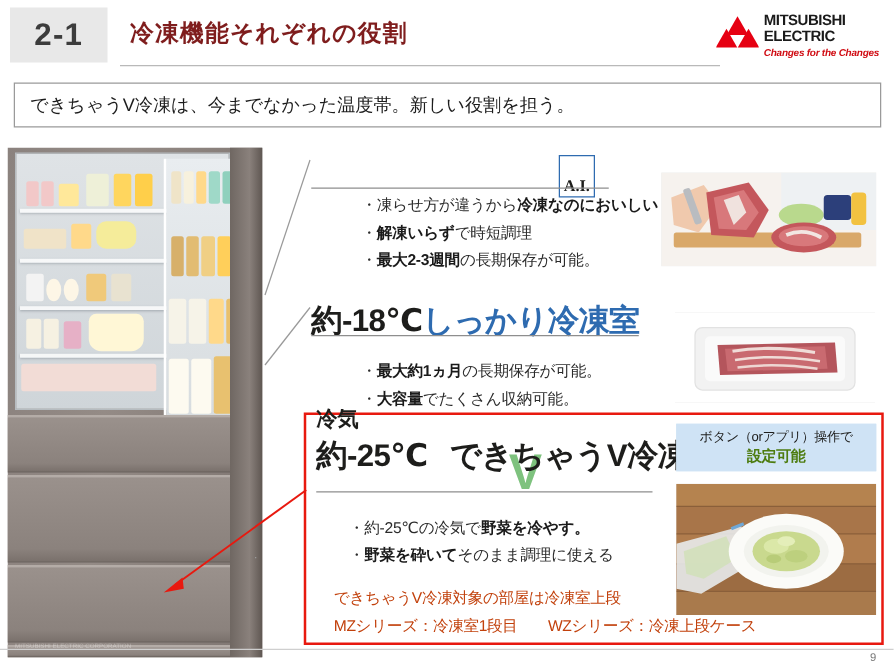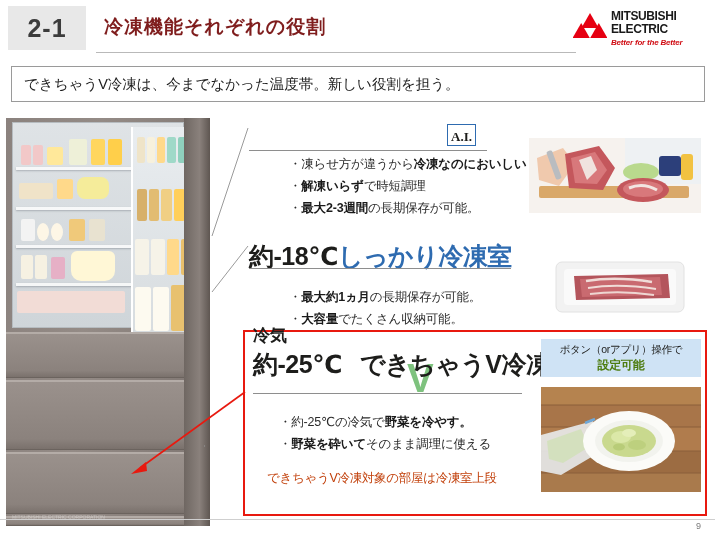--- a/index.html
+++ b/index.html
@@ -117,21 +117,21 @@
   .blue { color: #2e6bb0; }
   .sec-rule { position: absolute; height: 1px; background: #8e8e8e; }
   .bullet {
     position: absolute; white-space: nowrap;
     font-size: 12.5px; color: #2b2b2b; letter-spacing: -0.2px;
   }
   .bullet b { font-weight: bold; color: #1a1a1a; }
 
   #ai-badge {
     position: absolute; left: 447px; top: 124px;
-    border: 1.5px solid #2e6bb0; padding: 4px 3px 1px 3px;
+    border: 1.5px solid #2e6bb0; padding: 16px 3px 1px 3px;
     font-size: 13px; font-weight: bold; color: #1d1d1b;
     font-family: "Liberation Serif", "DejaVu Serif", serif;
     line-height: 15px;
   }
 
   
   .photo { position: absolute; overflow: hidden; background: #eee; }
   #photo-meat-cut { left: 529px; top: 138px; width: 172px; height: 75px; }
   #photo-meat-tray { left: 540px; top: 250px; width: 160px; height: 72px; }
   #photo-veg { left: 541px; top: 387px; width: 160px; height: 105px; }
@@ -180,21 +180,21 @@
     <div id="header-rule"></div>
 
     <div id="logo">
       <svg id="logo-mark" viewBox="0 0 34 28">
         <polygon points="17,2 25.6,17 8.4,17" fill="#e60012"></polygon>
         <polygon points="8.2,12 16.8,27 -0.4,27" fill="#e60012"></polygon>
         <polygon points="25.8,12 34.4,27 17.2,27" fill="#e60012"></polygon>
       </svg>
       <div id="logo-text-1">MITSUBISHI</div>
       <div id="logo-text-2">ELECTRIC</div>
-      <div id="logo-tagline">Better for the Better</div>
+      <div id="logo-tagline">Changes for the Changes</div>
     </div>
   </div>
 
   <div id="lead-box">
     <span id="lead-text">できちゃうV冷凍は、今までなかった温度帯。新しい役割を担う。</span>
   </div>
 
   <div id="fridge">
     <div id="fridge-body"></div>
 
@@ -339,20 +339,21 @@
   <div class="sec-rule" style="left:253px; top:393px; width:269px;"></div>
 
   <div class="bullet" style="left:279px; top:414px;">
     <span>・約-25℃の冷気で</span><b>野菜を冷やす。</b><span></span>
   </div>
   <div class="bullet" style="left:279px; top:436px;">
     <span>・</span><b>野菜を砕いて</b><span>そのまま調理に使える</span>
   </div>
 
   <div class="note" style="left:267px; top:470px;">できちゃうV冷凍対象の部屋は冷凍室上段</div>
+  <div class="note" style="left:267px; top:493px;">MZシリーズ：冷凍室1段目　　WZシリーズ：冷凍上段ケース</div>
 
   <div id="blue-callout">
     <span id="blue-callout-line1">ボタン（orアプリ）操作で</span>
     <span id="blue-callout-line2">設定可能</span>
   </div>
 
   <div class="photo" id="photo-veg">
     <svg viewBox="0 0 160 105" width="160" height="105">
       <rect width="160" height="105" fill="#a8774b"></rect>
       <rect y="0" width="160" height="18" fill="#b5834f"></rect>

